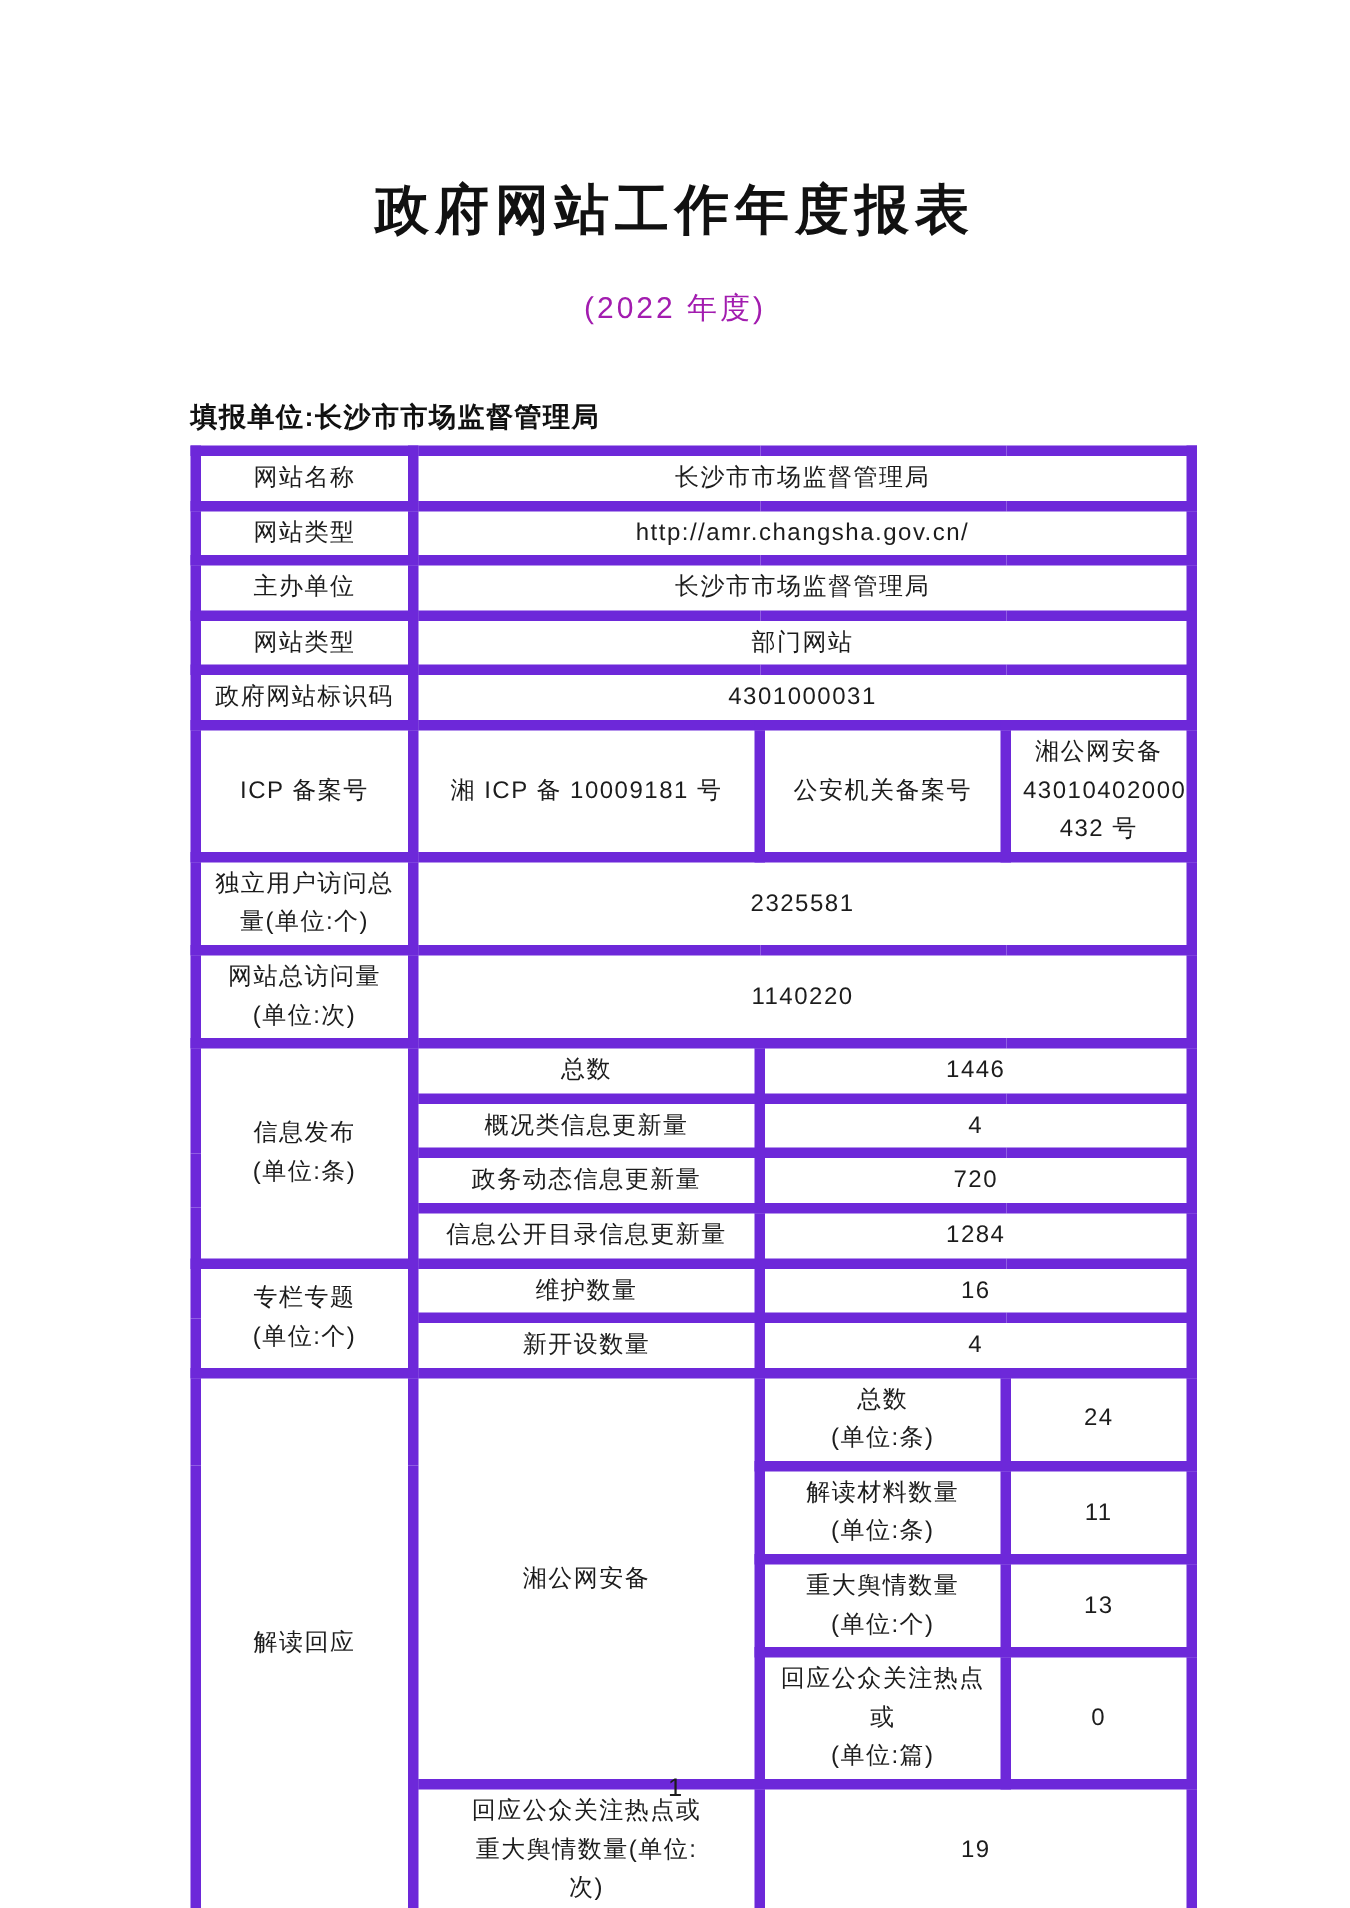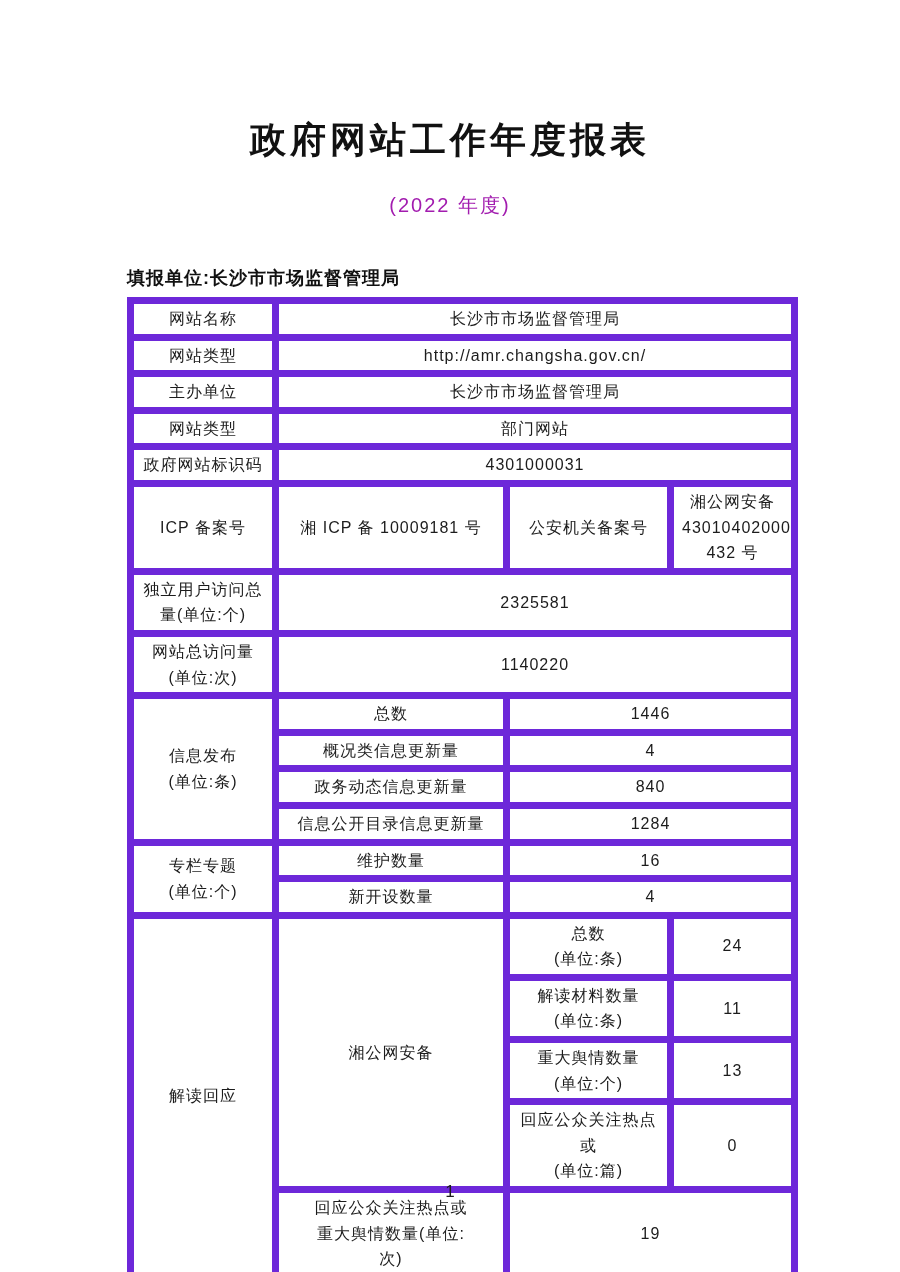--- a/index.html
+++ b/index.html
@@ -132,21 +132,21 @@
 (单位:条)</td>
         <td>总数</td>
         <td colspan="2">1446</td>
       </tr>
       <tr style="height:33px">
         <td>概况类信息更新量</td>
         <td colspan="2">4</td>
       </tr>
       <tr style="height:33px">
         <td>政务动态信息更新量</td>
-        <td colspan="2">840</td>
+        <td colspan="2">720</td>
       </tr>
       <tr style="height:26px">
         <td>信息公开目录信息更新量</td>
         <td colspan="2">1284</td>
       </tr>
       <tr style="height:33px">
         <td rowspan="2">专栏专题
 (单位:个)</td>
         <td>维护数量</td>
         <td colspan="2">16</td>

